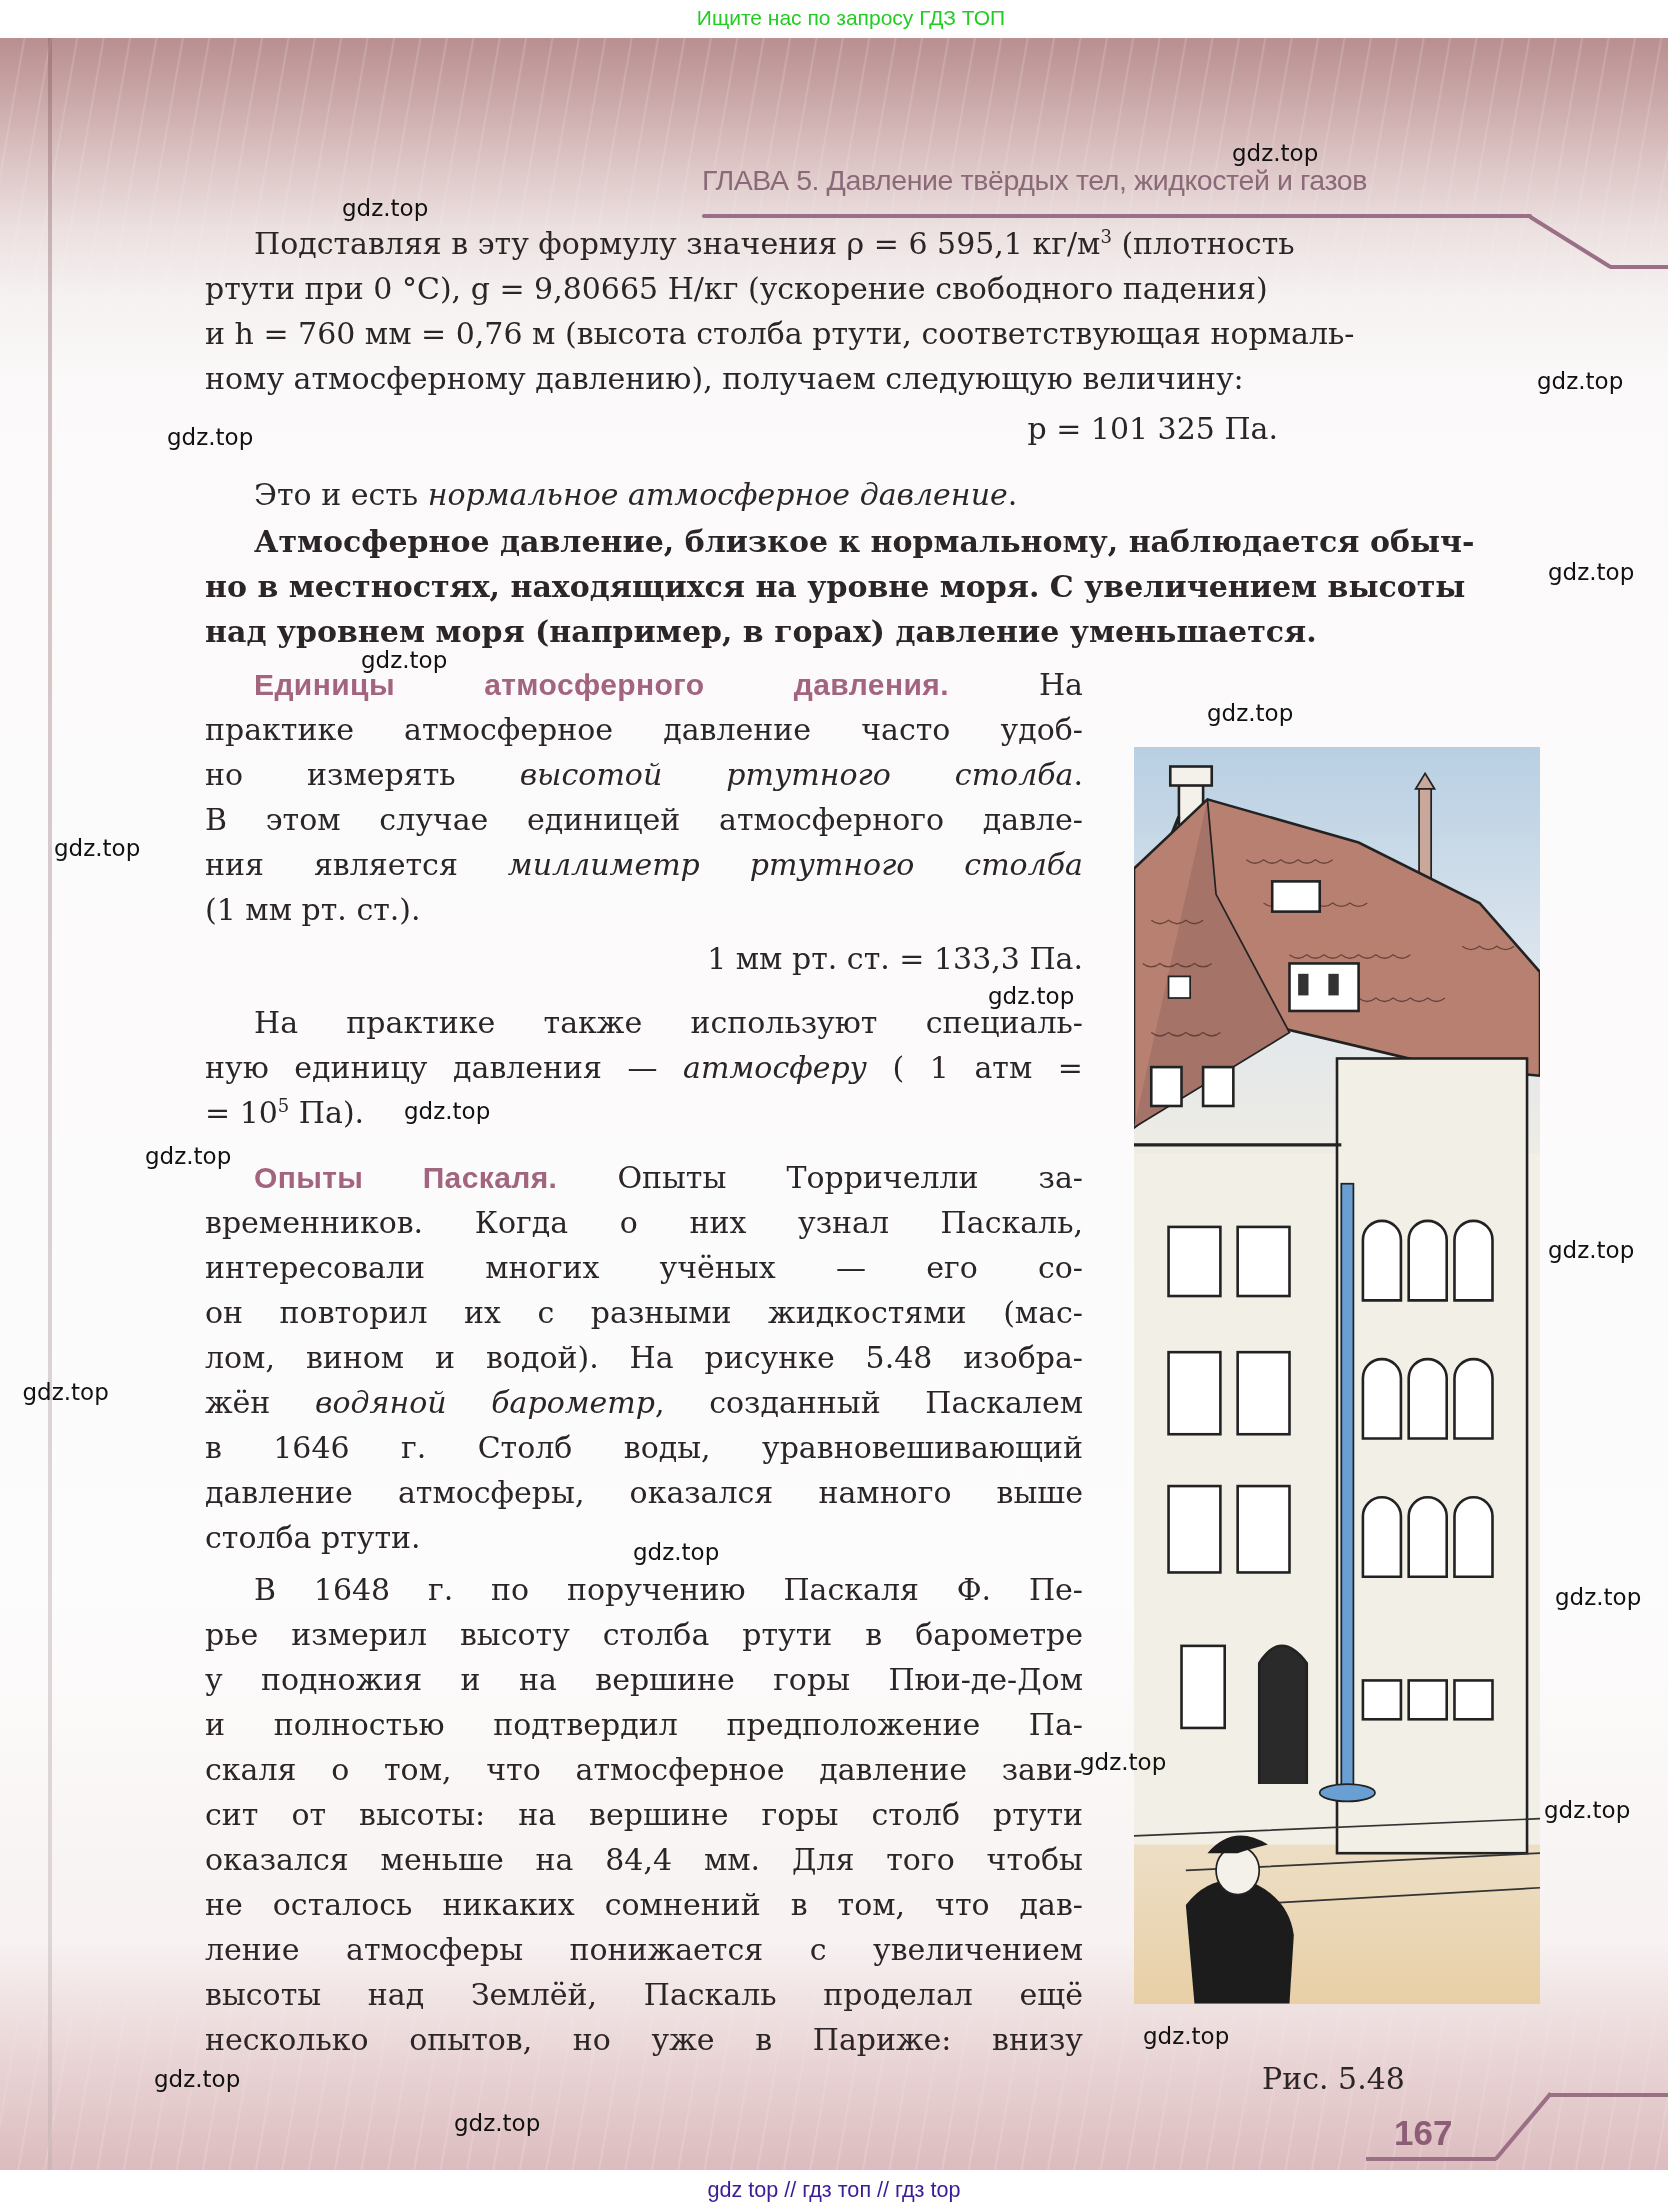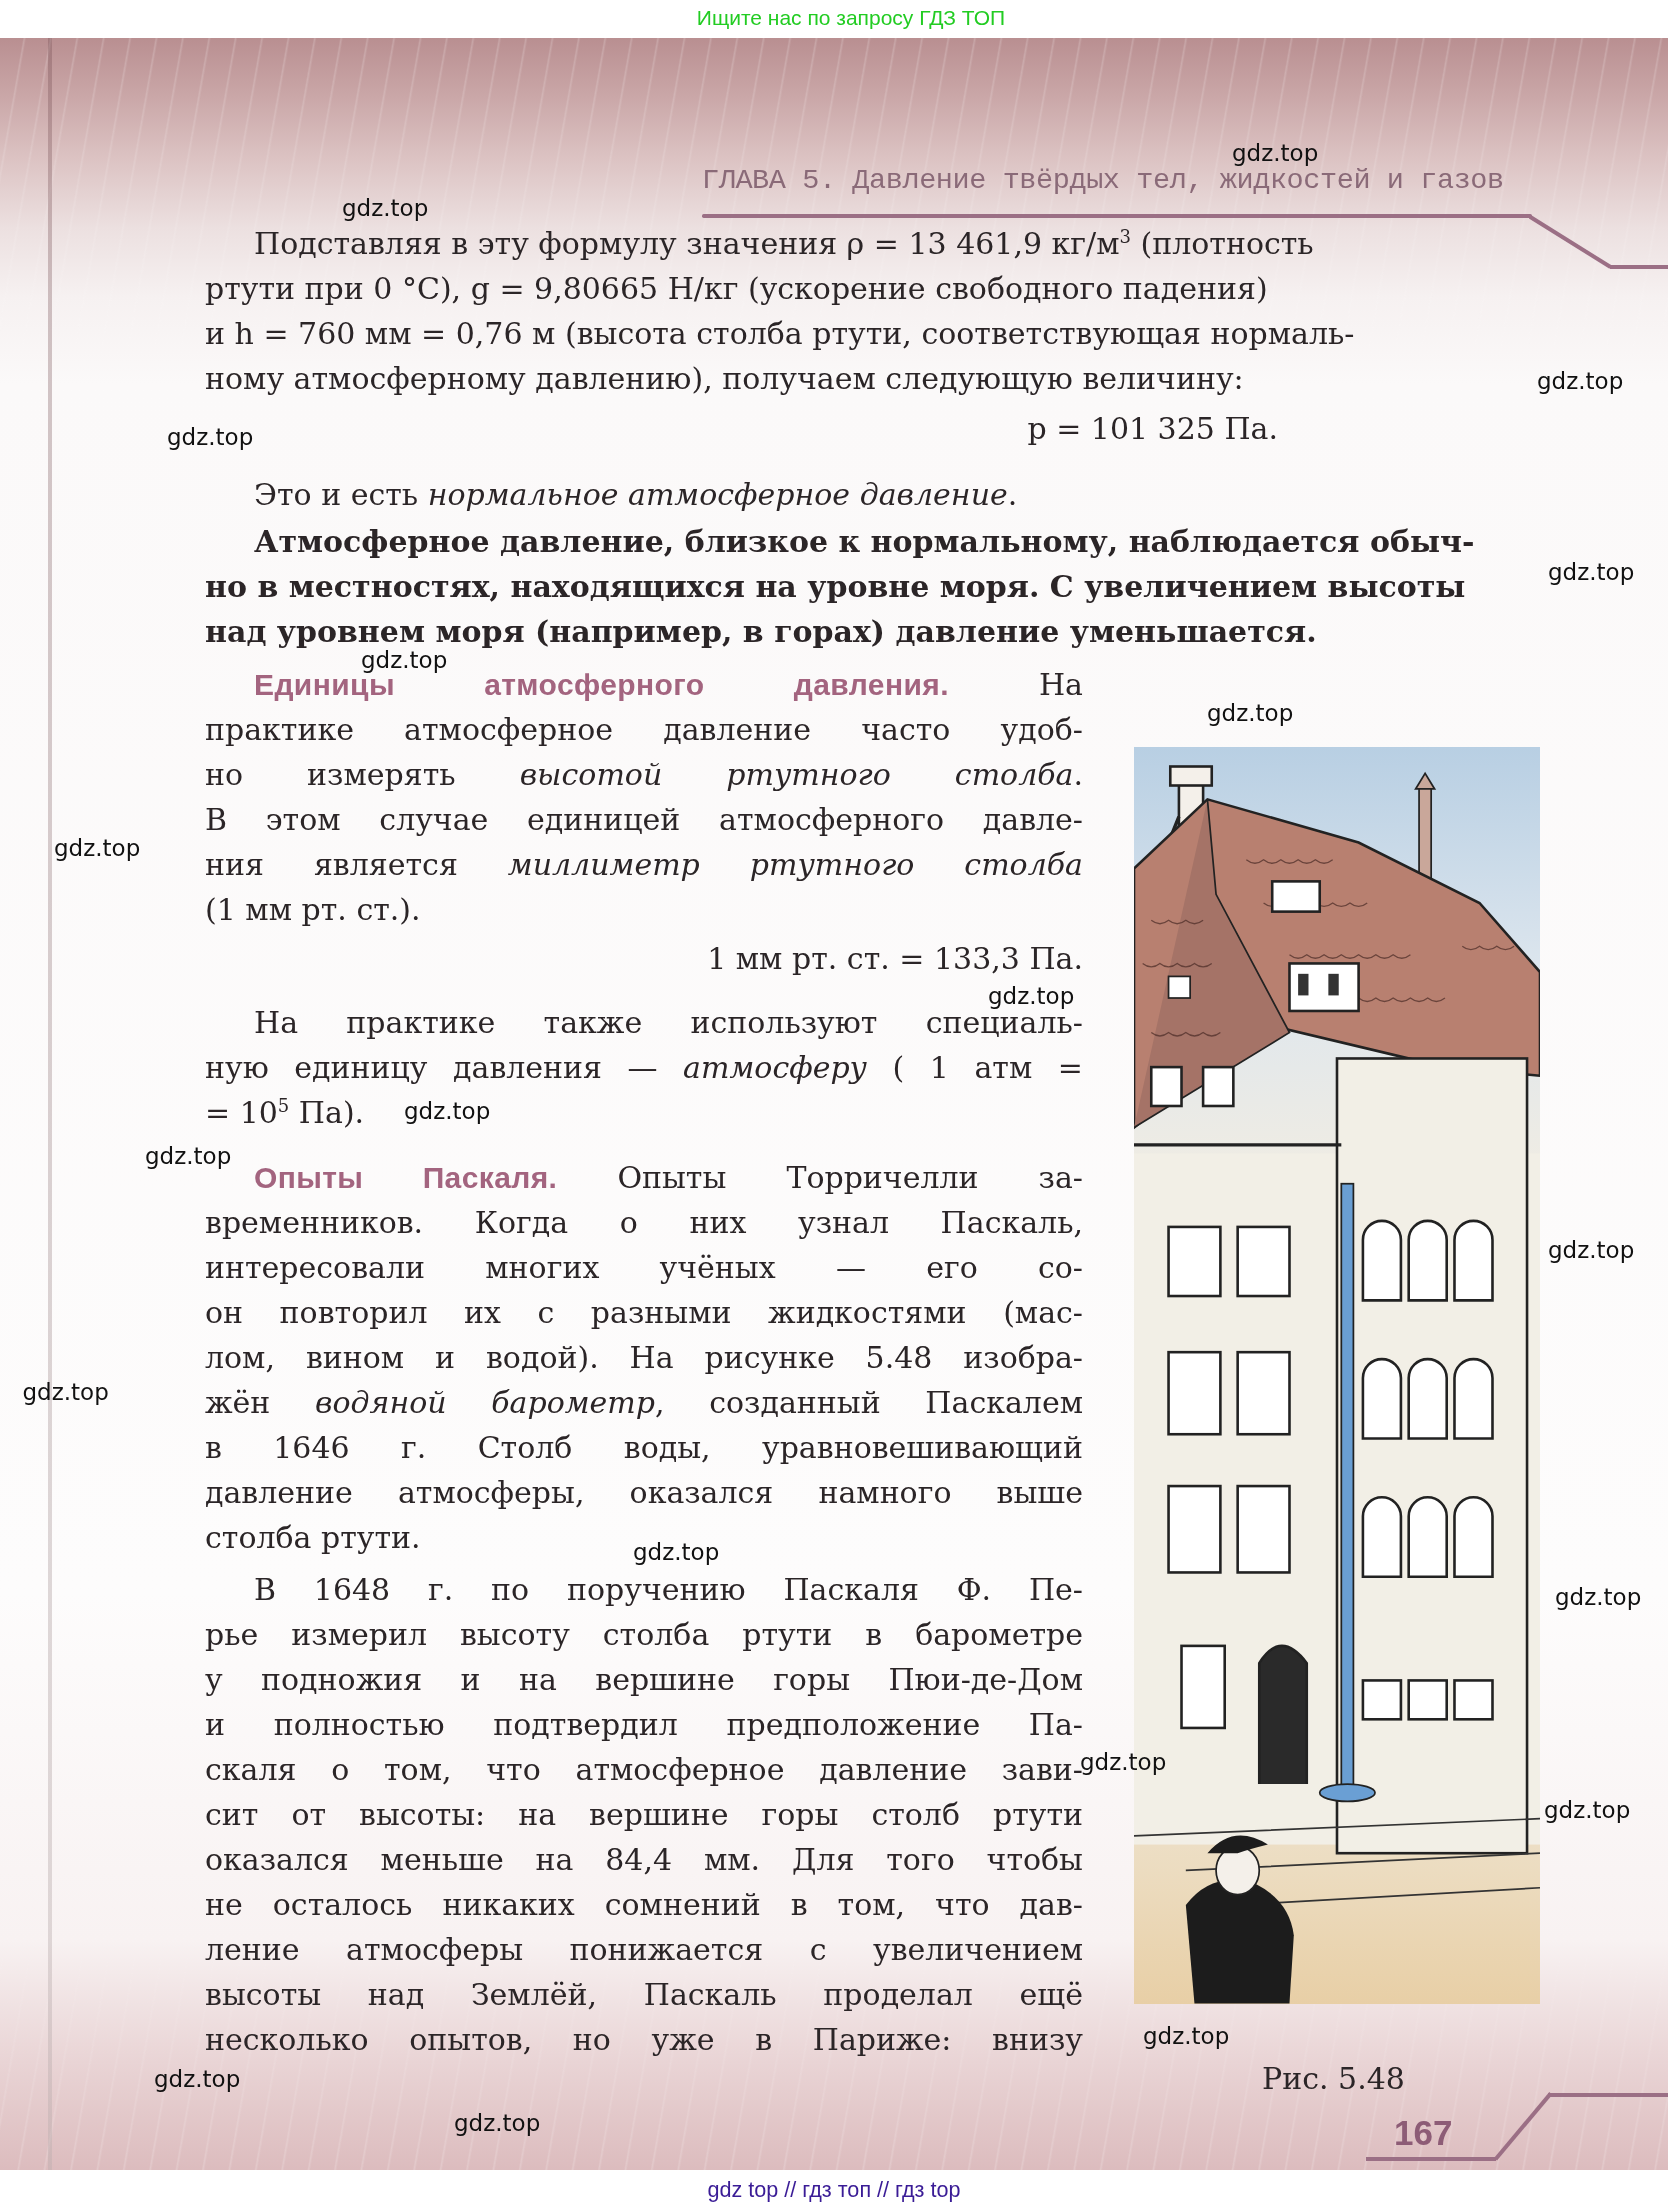--- a/index.html
+++ b/index.html
@@ -25,21 +25,21 @@
     -webkit-mask-image: linear-gradient(180deg, #000 0px, rgba(0,0,0,0.5) 225px, transparent 329px, transparent 1902px, #000 2132px);
             mask-image: linear-gradient(180deg, #000 0px, rgba(0,0,0,0.5) 225px, transparent 329px, transparent 1902px, #000 2132px);
   }
   .binding-edge {
     position: absolute; left: 48px; top: 0; width: 3.5px; height: 2132px;
     background: linear-gradient(180deg, rgba(120,80,85,0.35), rgba(180,170,170,0.35));
   }
 
   .chapter-header {
     position: absolute; left: 702px; top: 126px; width: 847px;
-    font-family: Liberation Mono, monospace; font-size: 28.5px; color: #8a6a78; letter-spacing: -0.4px;
+    font-family: Liberation Sans, sans-serif; font-size: 28.5px; color: #8a6a78; letter-spacing: -0.4px;
     white-space: nowrap;
   }
   .chapter-rule {
     position: absolute; left: 702px; top: 176px; width: 830px; height: 4.3px; background: #9b6f85; border-radius: 1.7px;
   }
   .chapter-rule-diag {
     position: absolute; left: 1531px; top: 177px; width: 95px; height: 3.5px; background: #9b6f85;
     transform-origin: 0 0; transform: rotate(32deg);
   }
   .chapter-rule-tail {
@@ -98,21 +98,21 @@
 
 <div class="page">
   <div class="binding-edge"></div>
 
   <div class="chapter-header">ГЛАВА 5. Давление твёрдых тел, жидкостей и газов</div>
   <div class="chapter-rule"></div>
   <div class="chapter-rule-diag"></div>
   <div class="chapter-rule-tail"></div>
 
   <div class="text block-full" style="top:183px;">
-    <span class="line indent"><span>Подставляя в эту формулу значения ρ = 13 461,9 кг/м</span><sup>3</sup><span> (плотность</span></span>
+    <span class="line indent"><span>Подставляя в эту формулу значения ρ = 6 595,1 кг/м</span><sup>3</sup><span> (плотность</span></span>
     <span class="line">ртути при 0 °С), g = 9,80665 Н/кг (ускорение свободного падения)</span>
     <span class="line">и h = 760 мм = 0,76 м (высота столба ртути, соответствующая нормаль-</span>
     <span class="line">ному атмосферному давлению), получаем следующую величину:</span>
     <span class="line formula" style="margin-top:5.2px; padding-right:259px;">p = 101 325 Па.</span>
   </div>
 
   <div class="text block-full" style="top:434px;">
     <span class="line indent"><span>Это и есть </span><em>нормальное атмосферное давление</em><span>.</span></span>
   </div>
 

